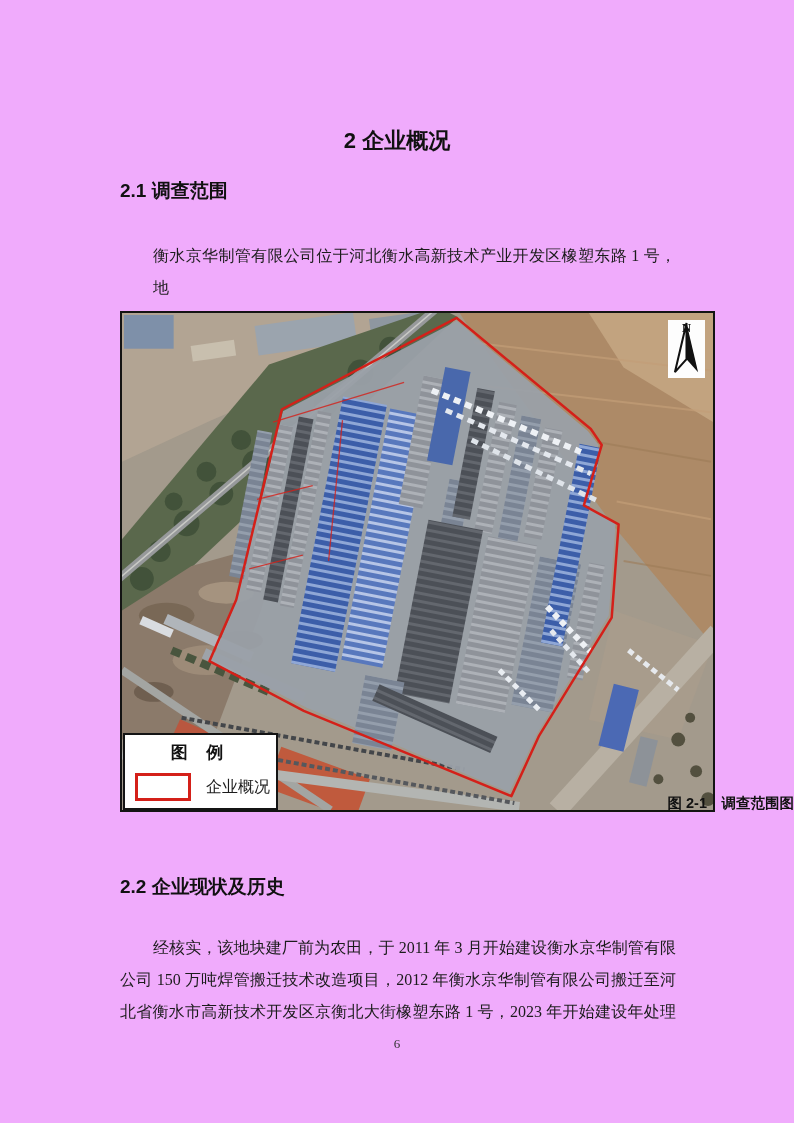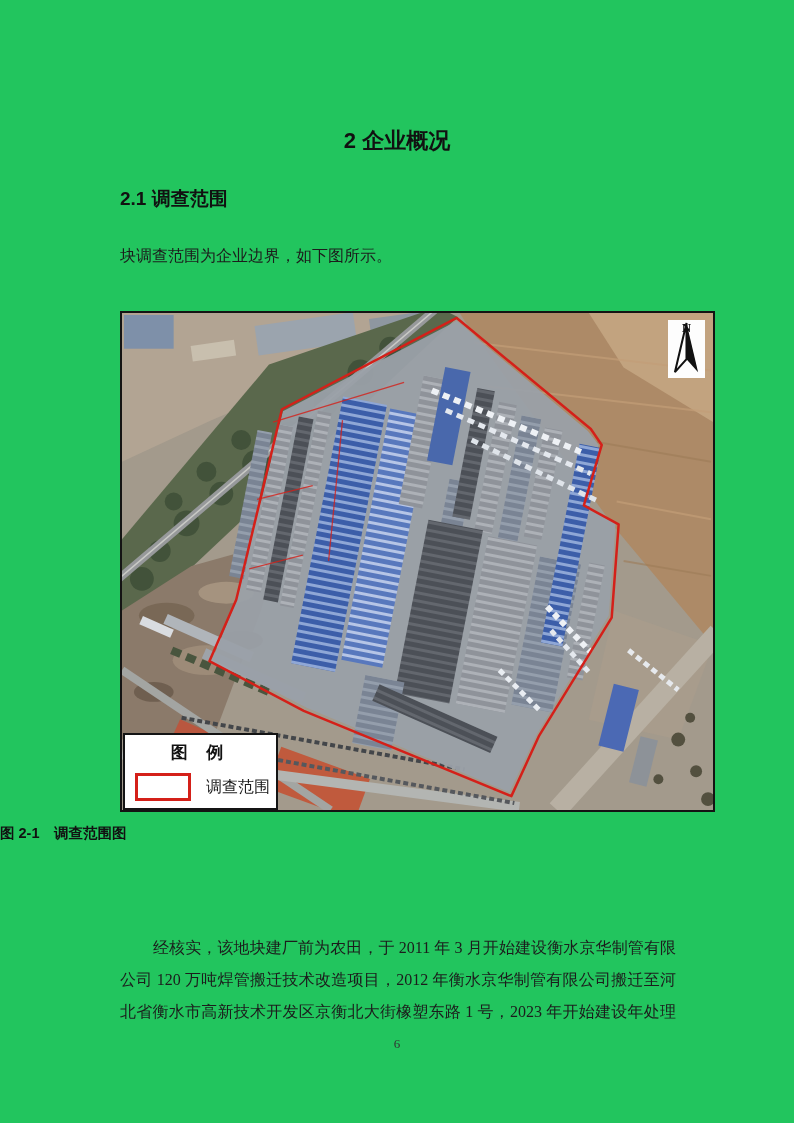--- a/index.html
+++ b/index.html
@@ -3,37 +3,37 @@
 <meta charset="utf-8">
 <style>
   :root{
     --survey-boundary:#d42019;
   }
   html,body{margin:0;padding:0;background:#e8e8e8;}
   .page{
     position:relative;
     width:794px;height:1123px;
     margin:0 auto;
-    background:#22c55e;
+    background:#f0abfc;
     font-family:"Liberation Serif","DejaVu Serif",serif;
     color:#1c1c1c;
     overflow:hidden;
   }
   .doc-title{
     position:absolute;top:124px;left:0;width:100%;
     text-align:center;
     font-family:"Liberation Sans","DejaVu Sans",sans-serif;
     font-size:22px;font-weight:bold;line-height:34px;color:#111;
   }
   .sec-heading{
     position:absolute;left:120px;
     font-family:"Liberation Sans","DejaVu Sans",sans-serif;
     font-size:19px;font-weight:bold;color:#111;
   }
-  .h21{top:186px;}
+  .h21{top:178px;}
   .h22{top:874px;}
   .para{
     position:absolute;left:120px;width:556px;
     font-size:16px;line-height:32px;
   }
   .p1{top:240px;}
   .p2{top:932px;}
   .para .line{width:100%;}
   .jl{text-align:justify;text-align-last:justify;}
   .ll{text-align:left;}
@@ -65,40 +65,41 @@
     font-family:"Liberation Sans","DejaVu Sans",sans-serif;
     font-size:17px;font-weight:bold;letter-spacing:7px;color:#111;
   }
   .legend-row{display:flex;align-items:center;margin:9px 0 0 10px;}
   .legend-swatch{
     width:50px;height:22px;background:#fff;
     border:3px solid var(--survey-boundary);box-sizing:content-box;
   }
   .legend-label{margin-left:15px;font-size:16px;color:#1c1c1c;}
   .fig-caption{
-    position:absolute;top:822px;left:0;width:100%;
-    text-align:left;
+    position:absolute;top:792px;left:0;width:100%;
+    text-align:right;
     font-family:"Liberation Sans","DejaVu Sans",sans-serif;
     font-size:14.5px;font-weight:bold;color:#111;line-height:22px;
   }
   .page-number{
     position:absolute;top:1036px;left:0;width:100%;
     text-align:center;font-size:13px;color:#333;
   }
 </style>
 </head>
 <body>
 
 <div class="page">
 
   <div class="doc-title">2 企业概况</div>
 
   <div class="sec-heading h21">2.1 调查范围</div>
 
   <div class="para p1">
+    <div class="line jl indent">衡水京华制管有限公司位于河北衡水高新技术产业开发区橡塑东路 1 号，地</div>
     <div class="line ll">块调查范围为企业边界，如下图所示。</div>
   </div>
 
   <div class="map">
     <svg viewBox="0 0 595 501" preserveAspectRatio="none" aria-hidden="true">
       <defs>
         <pattern id="pBlue" width="8" height="8" patternUnits="userSpaceOnUse">
           <rect width="8" height="8" fill="#3c5ea9"></rect>
             <rect y="5" width="8" height="3" fill="#8fa7d6"></rect>
         </pattern>
@@ -250,29 +251,30 @@
       <svg width="22" height="40" viewBox="0 0 22 40" aria-hidden="true">
         <path d="M11 2 L3 36 L11 27 Z" fill="#ffffff" stroke="#111111" stroke-width="1.4"></path>
         <path d="M11 2 L19 36 L11 27 Z" fill="#111111"></path>
       </svg>
     </div>
 
     <div class="legend">
       <div class="legend-title">图 例</div>
       <div class="legend-row">
         <div class="legend-swatch"></div>
-        <div class="legend-label">调查范围</div>
+        <div class="legend-label">企业概况</div>
       </div>
     </div>
   </div>
 
   <div class="fig-caption">图 2-1　调查范围图</div>
 
+  <div class="sec-heading h22">2.2 企业现状及历史</div>
 
   <div class="para p2">
     <div class="line jl indent">经核实，该地块建厂前为农田，于 2011 年 3 月开始建设衡水京华制管有限</div>
-    <div class="line jl">公司 120 万吨焊管搬迁技术改造项目，2012 年衡水京华制管有限公司搬迁至河</div>
+    <div class="line jl">公司 150 万吨焊管搬迁技术改造项目，2012 年衡水京华制管有限公司搬迁至河</div>
     <div class="line jl">北省衡水市高新技术开发区京衡北大街橡塑东路 1 号，2023 年开始建设年处理</div>
   </div>
 
   <div class="page-number">6</div>
 
 </div>
 
 </body></html>

